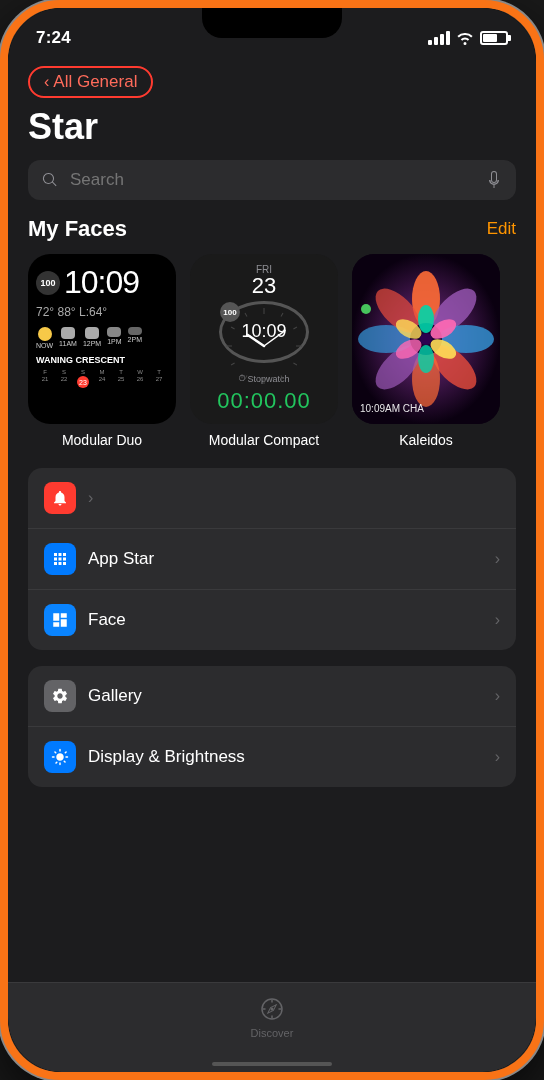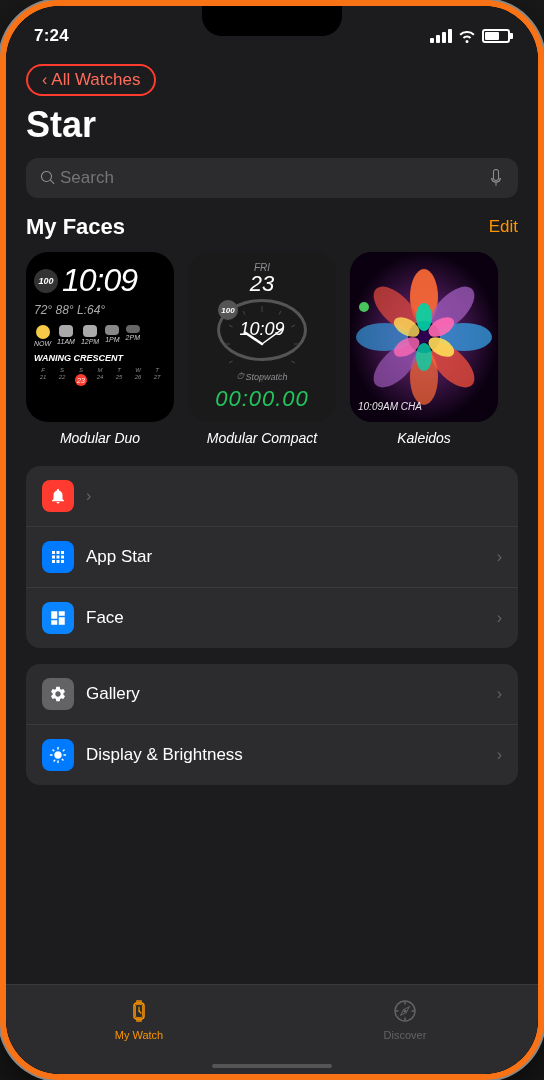--- a/index.html
+++ b/index.html
@@ -9,21 +9,21 @@
       justify-content: center;
       align-items: center;
       min-height: 100vh;
       font-family: -apple-system, BlinkMacSystemFont, 'SF Pro Display', 'Helvetica Neue', sans-serif;
     }
     .phone-outer {
       width: 544px;
       height: 1080px;
       background: #2d2d2d;
       border-radius: 60px;
-      border: 6px solid #f97316;
+      border: 8px solid #f97316;
       position: relative;
       overflow: hidden;
       box-shadow: 0 0 0 2px #888, 0 20px 60px rgba(0,0,0,0.8);
     }
     .phone-inner {
       width: 100%;
       height: 100%;
       background: #000;
       border-radius: 54px;
       overflow: hidden;
@@ -160,21 +160,21 @@
       padding: 4px 20px 12px 20px;
     }
     
     .search-bar {
       margin: 0 20px 16px 20px;
       background: #2c2c2e;
       border-radius: 12px;
       display: flex;
       align-items: center;
       padding: 10px 14px;
-      gap: 4px;
+      gap: 12px;
     }
     .search-input-field {
       flex: 1;
       color: #8e8e93;
       font-size: 17px;
       background: transparent;
       border: none;
       outline: none;
     }
     
@@ -202,21 +202,20 @@
       overflow-x: auto;
       scrollbar-width: none;
     }
     .faces-carousel::-webkit-scrollbar { display: none; }
     .face-item {
       display: flex;
       flex-direction: column;
       align-items: center;
       gap: 8px;
       flex-shrink: 0;
-      font-style: italic;
     }
     .face-preview {
       width: 148px;
       height: 170px;
       border-radius: 22px;
       overflow: hidden;
       position: relative;
     }
     .face-label {
       color: #fff;
@@ -426,21 +425,21 @@
             <div class="battery-fill"></div>
           </div>
         </div>
       </div>
 
       <div class="scroll-area">
 
         <div class="top-nav">
           <div class="all-watches-btn">
             <span class="chevron-left">‹</span>
-            <span>All Watches</span>
+            <span>All General</span>
           </div>
         </div>
 
         <div class="page-title">Star</div>
 
         <div class="search-bar">
           <svg width="16" height="16" viewBox="0 0 16 16" fill="#8e8e93">
             <path d="M6.5 1a5.5 5.5 0 014.383 8.823l3.647 3.647-.707.707-3.647-3.647A5.5 5.5 0 116.5 1zm0 1a4.5 4.5 0 100 9 4.5 4.5 0 000-9z"></path>
           </svg>
           <input class="search-input-field" type="text" placeholder="Search" readonly="" style="">
@@ -632,33 +631,20 @@
             <span class="settings-chevron">›</span>
           </div>
         </div>
 
         <div style="height:10px;"></div>
 
       </div>
 
       <div class="tab-bar">
 
-        <div class="tab-item">
-          <div class="tab-icon">
-            <svg width="28" height="28" viewBox="0 0 28 28" fill="#ff9500">
-              <rect x="9" y="6" width="10" height="16" rx="3" ry="3" stroke="#ff9500" stroke-width="1.5" fill="none"></rect>
-              <rect x="10.5" y="7.5" width="7" height="13" rx="1.5" fill="none" stroke="#ff9500" stroke-width="0.8"></rect>
-              <rect x="11" y="3" width="6" height="3" rx="1" fill="#ff9500" opacity="0.7"></rect>
-              <rect x="11" y="22" width="6" height="3" rx="1" fill="#ff9500" opacity="0.7"></rect>
-              <line x1="14" y1="10" x2="14" y2="14" stroke="#ff9500" stroke-width="1.2" stroke-linecap="round"></line>
-              <line x1="14" y1="14" x2="16" y2="16" stroke="#ff9500" stroke-width="1.2" stroke-linecap="round"></line>
-            </svg>
-          </div>
-          <span class="tab-label active">My Watch</span>
-        </div>
 
 
         <div class="tab-item">
           <div class="tab-icon">
             <svg width="26" height="26" viewBox="0 0 26 26" fill="none">
               <circle cx="13" cy="13" r="10" stroke="#636366" stroke-width="1.5"></circle>
               <polygon points="13,7 15,13 13,19 11,13" fill="none" stroke="#636366" stroke-width="1" transform="rotate(45 13 13)"></polygon>
               <circle cx="13" cy="13" r="1.5" fill="#636366"></circle>
               <line x1="13" y1="4" x2="13" y2="6" stroke="#636366" stroke-width="1.5" stroke-linecap="round"></line>
               <line x1="13" y1="20" x2="13" y2="22" stroke="#636366" stroke-width="1.5" stroke-linecap="round"></line>

